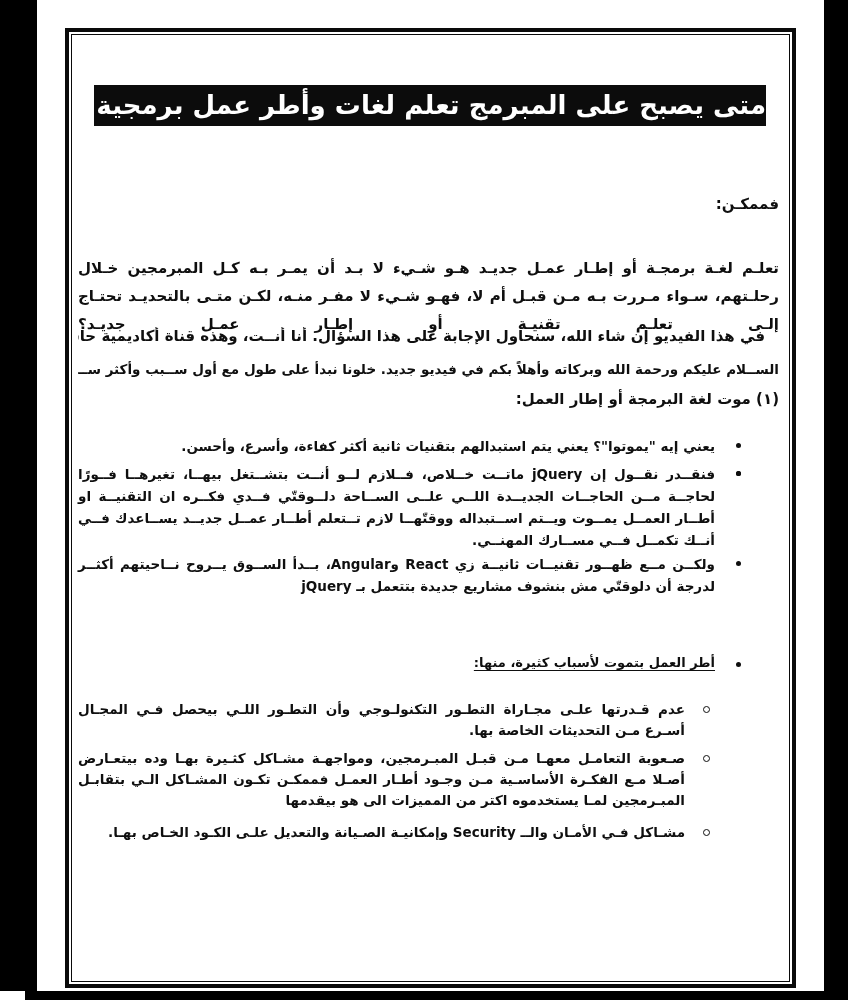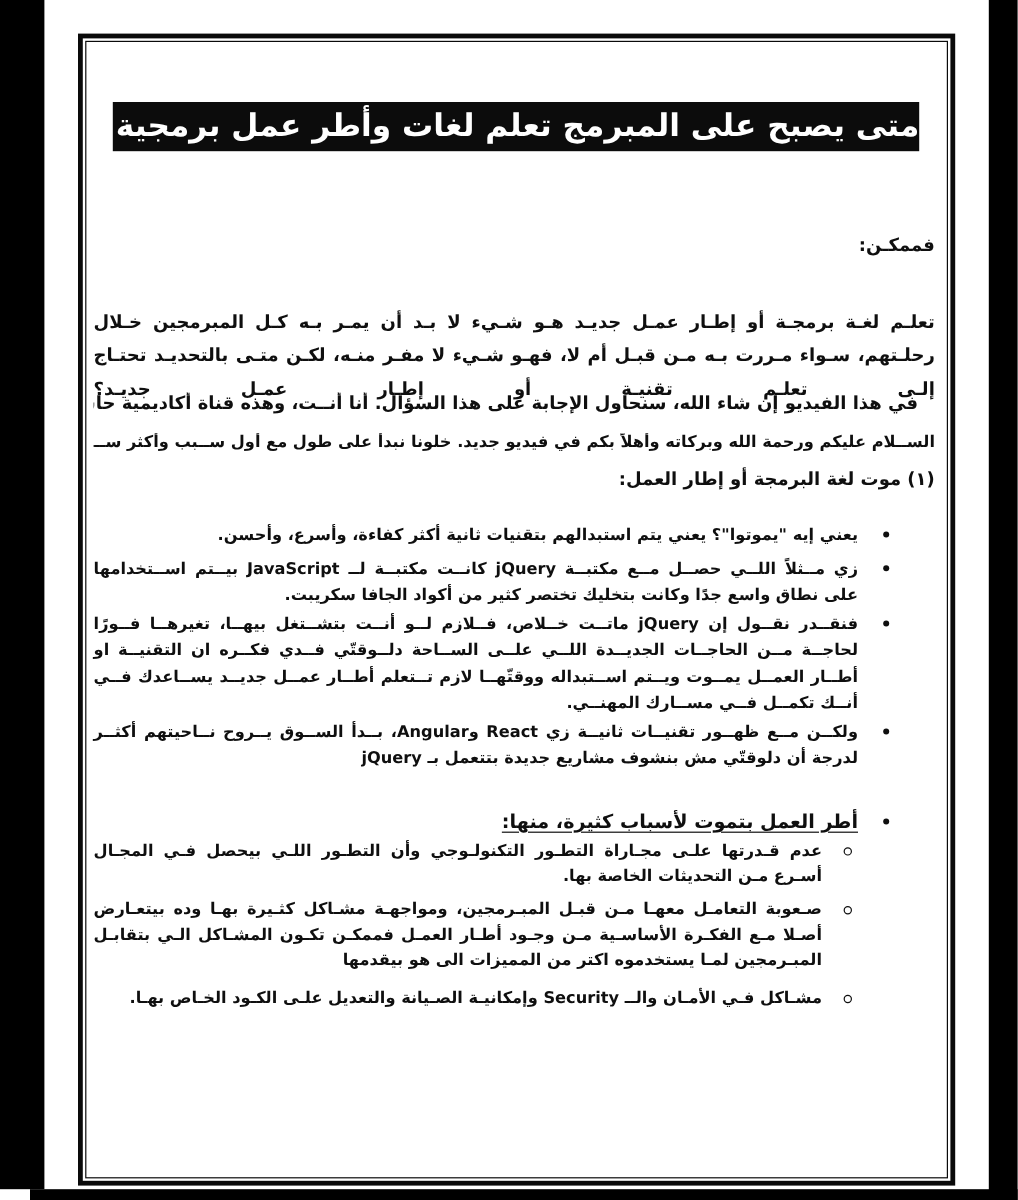--- a/index.html
+++ b/index.html
@@ -50,22 +50,22 @@
   .bullet-item {
     position:relative; padding-right:64px;
     font-size:13.5px; line-height:22px; text-align:justify; margin-bottom:2px;
   }
   .bullet-item:first-child { margin-bottom:6px; }
   .dot {
     position:absolute; top:8px; right:38px;
     width:5px; height:5px; border-radius:50%; background:#0f0f0f;
   }
   .sub-heading {
-    top:640px; right:10px; left:6px; position:relative;
-    padding-right:64px; font-size:16px;
+    top:620px; right:10px; left:6px; position:relative;
+    padding-right:64px; font-size:13px;
   }
   .sub-heading .dot { top:7px; }
   .sub-heading .u { text-decoration:underline; text-underline-offset:3px; }
 
   #subs { top:664px; }
   .sub-item {
     position:relative; padding-right:94px;
     font-size:13.5px; line-height:21px; text-align:justify;
   }
   .sub-item + .sub-item { margin-top:7px; }
@@ -99,21 +99,20 @@
 
       <div class="h-section">(١) موت لغة البرمجة أو إطار العمل:</div>
 
       <ul class="blist" id="bullets">
         <li class="bullet-item">
           <span class="dot"></span>
           <span>يعني إيه "يموتوا"؟ يعني يتم استبدالهم بتقنيات ثانية أكثر كفاءة، وأسرع، وأحسن.</span>
         </li>
         <li class="bullet-item">
           <span class="dot"></span>
-          <span>زي مــثلاً اللــي حصــل مــع مكتبــة jQuery كانــت مكتبــة لــ JavaScript بيــتم اســتخدامها على نطاق واسع جدًا وكانت بتخليك تختصر كثير من أكواد الجافا سكريبت.</span>
         </li>
         <li class="bullet-item">
           <span class="dot"></span>
           <span>فنقــدر نقــول إن jQuery ماتــت خــلاص، فــلازم لــو أنــت بتشــتغل بيهــا، تغيرهــا فــورًا لحاجــة مــن الحاجــات الجديــدة اللــي علــى الســاحة دلــوقتّي فــدي فكــره ان التقنيــة او أطــار العمــل يمــوت ويــتم اســتبداله ووقتّهــا لازم تــتعلم أطــار عمــل جديــد يســاعدك فــي أنــك تكمــل فــي مســارك المهنــي.</span>
         </li>
         <li class="bullet-item">
           <span class="dot"></span>
           <span>ولكــن مــع ظهــور تقنيــات ثانيــة زي React وAngular، بــدأ الســوق يــروح نــاحيتهم أكثــر لدرجة أن دلوقتّي مش بنشوف مشاريع جديدة بتتعمل بـ jQuery</span>
         </li>
       </ul>

